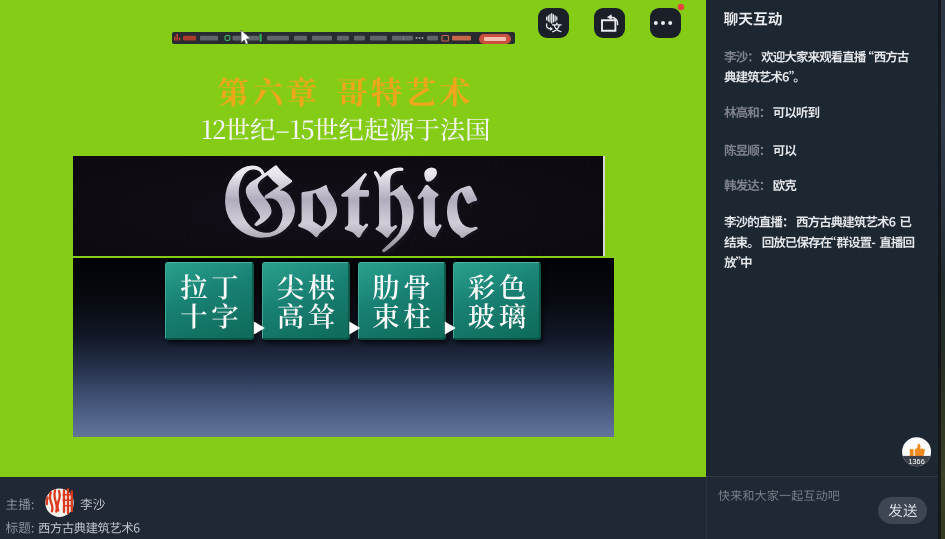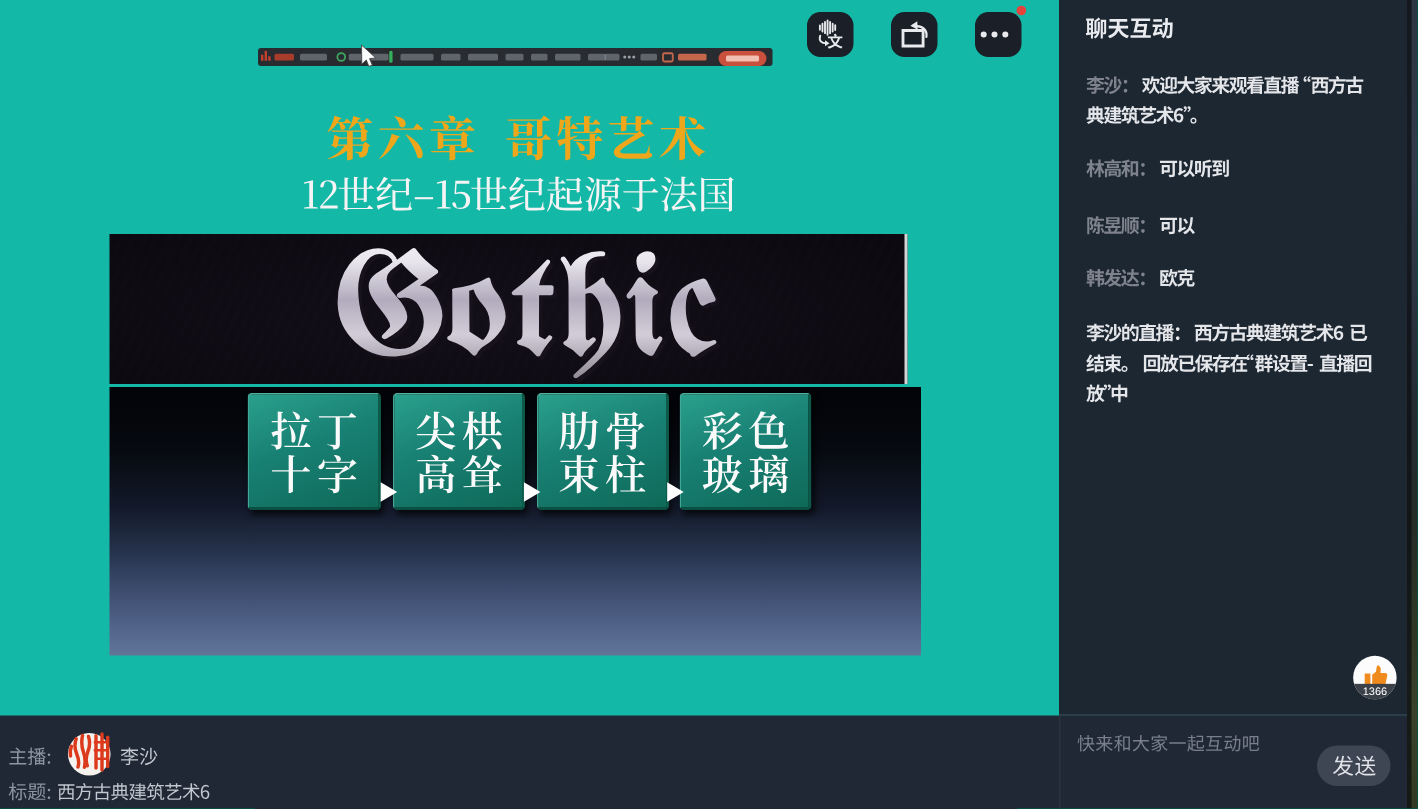--- a/index.html
+++ b/index.html
@@ -1,15 +1,15 @@
 <!DOCTYPE html>
 <html><head><meta charset="utf-8">
 <style>
 html,body{margin:0;padding:0;background:#000;}
-#stage{position:relative;width:945px;height:539px;overflow:hidden;background:#14b8a6;
+#stage{position:relative;width:945px;height:539px;overflow:hidden;background:#84cc16;
   font-family:"Liberation Sans",sans-serif;}
 .abs{position:absolute;}
 
 #sliver{left:938px;top:0;width:7px;height:539px;
   background:linear-gradient(180deg,#2c3542 0%,#323c4a 22%,#2a333f 38%,#232b30 52%,#252d26 65%,#2f3724 78%,#3b422a 88%,#333a22 100%);}
 #sliver:before{content:"";position:absolute;left:0;top:0;width:2.5px;height:100%;background:rgba(12,15,19,.75);}
 
 #sidebar{left:706px;top:0;width:232px;height:477px;background:#1d2732;}
 #barL{left:0;top:477px;width:706px;height:62px;background:#1f2834;}
 #barR{left:706px;top:477px;width:232px;height:62px;background:#1f2834;border-left:1px solid #2a3340;box-sizing:border-box;}

